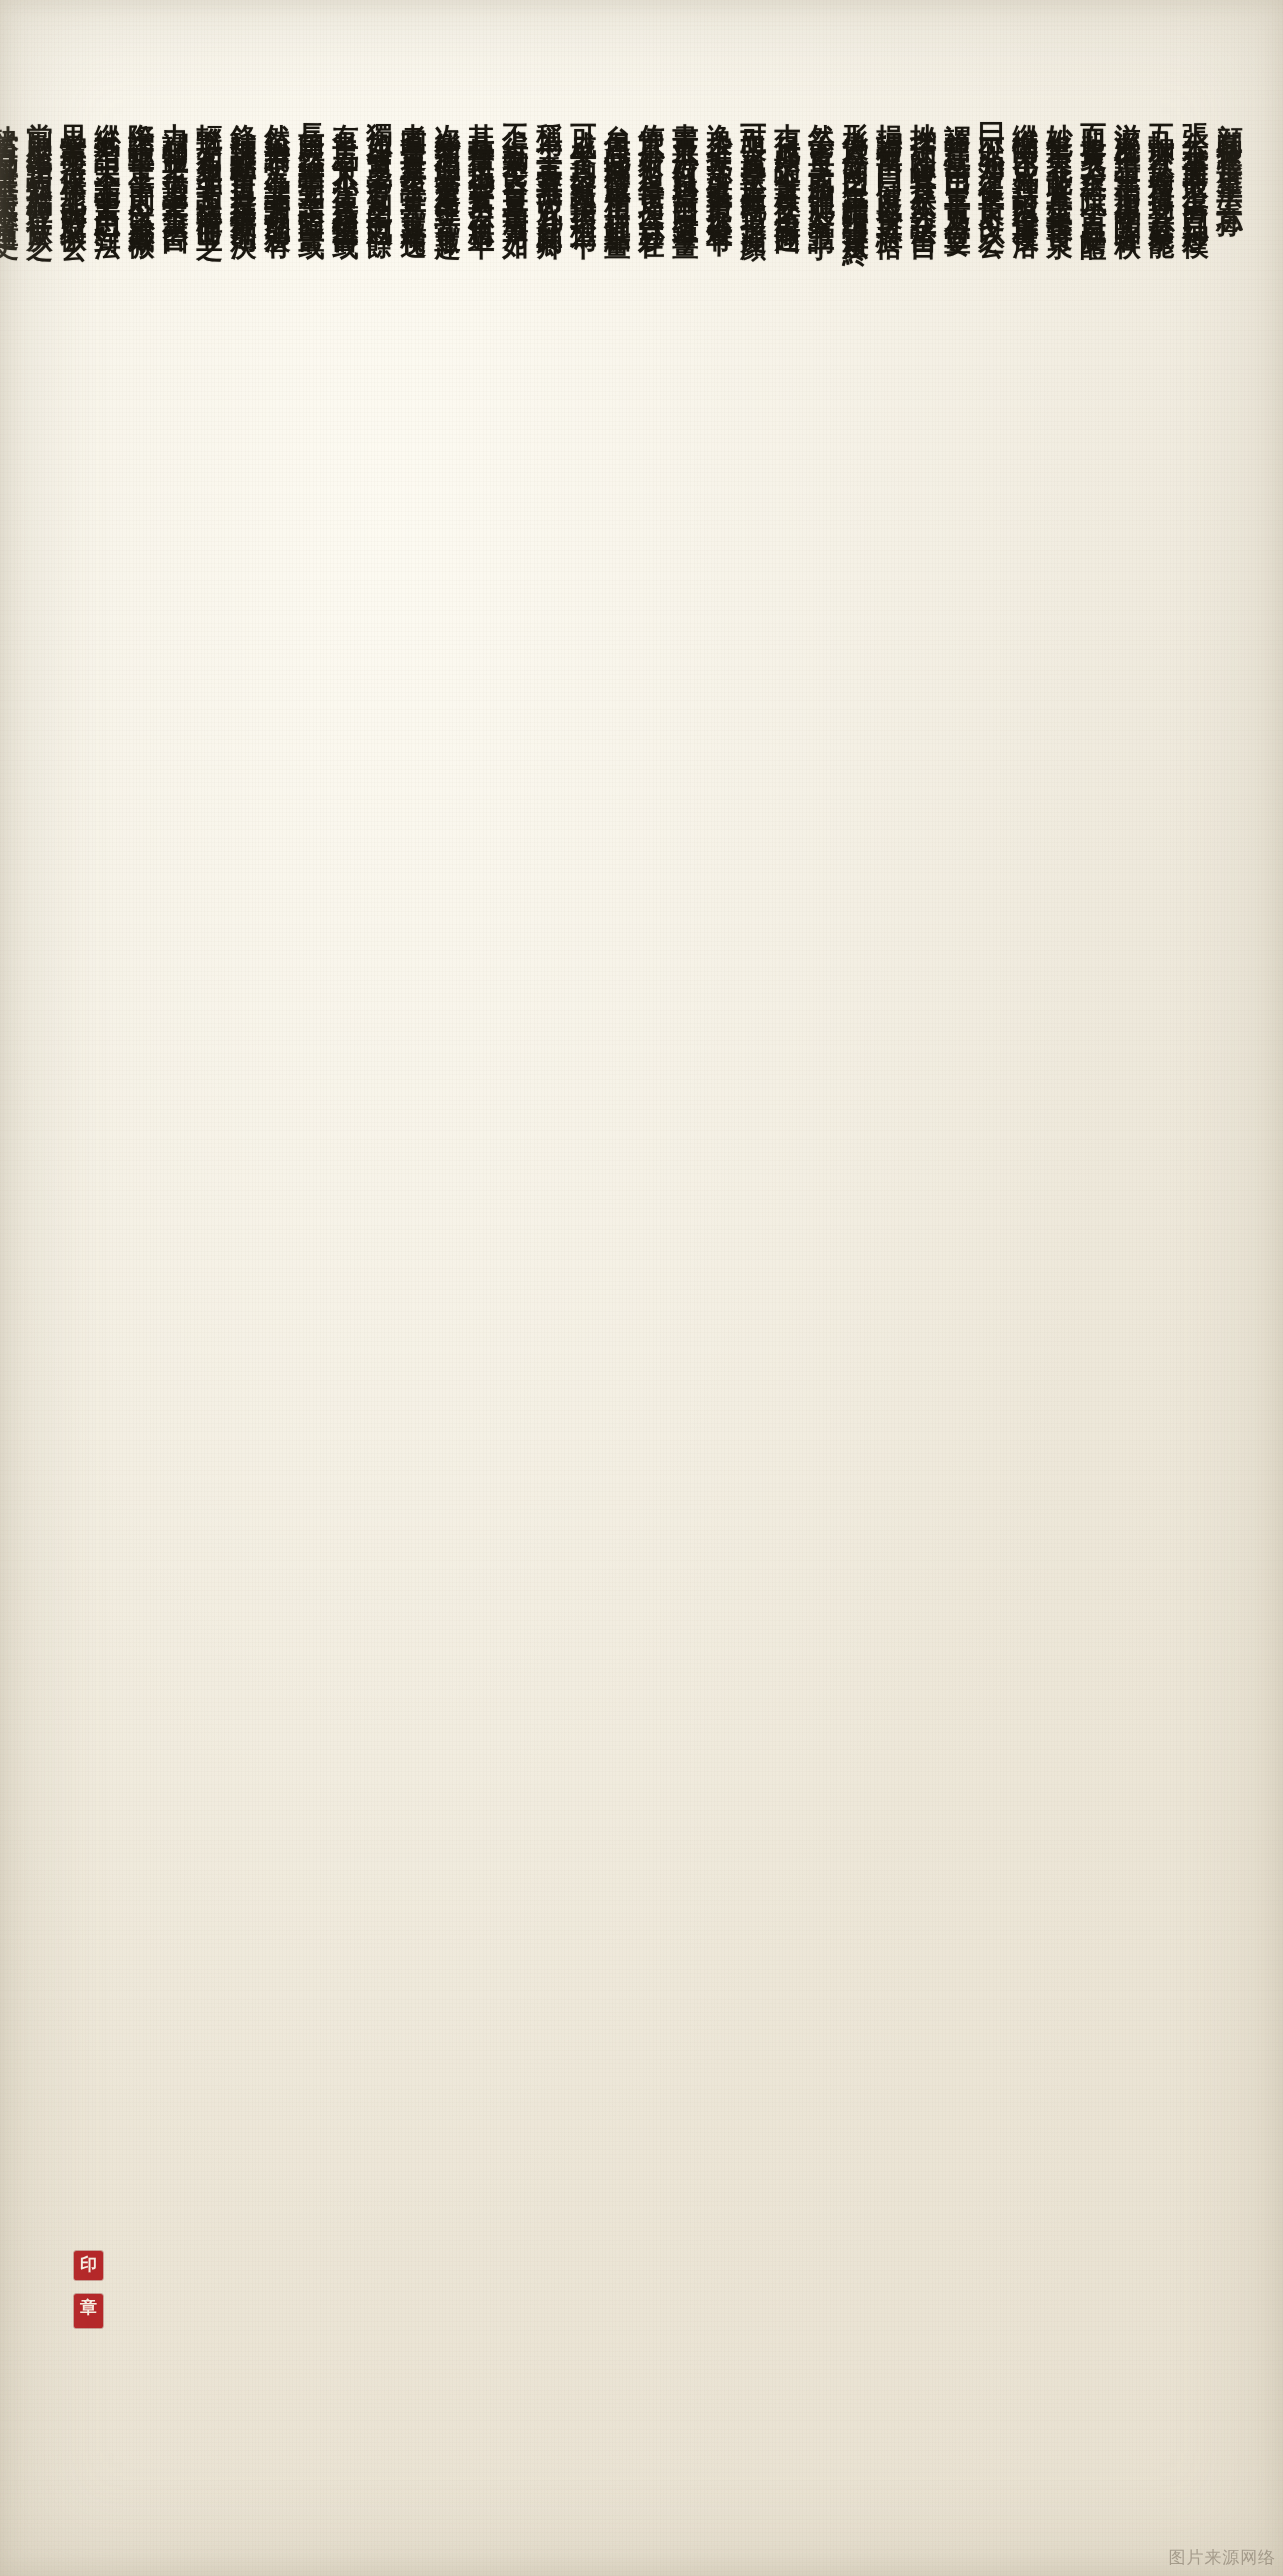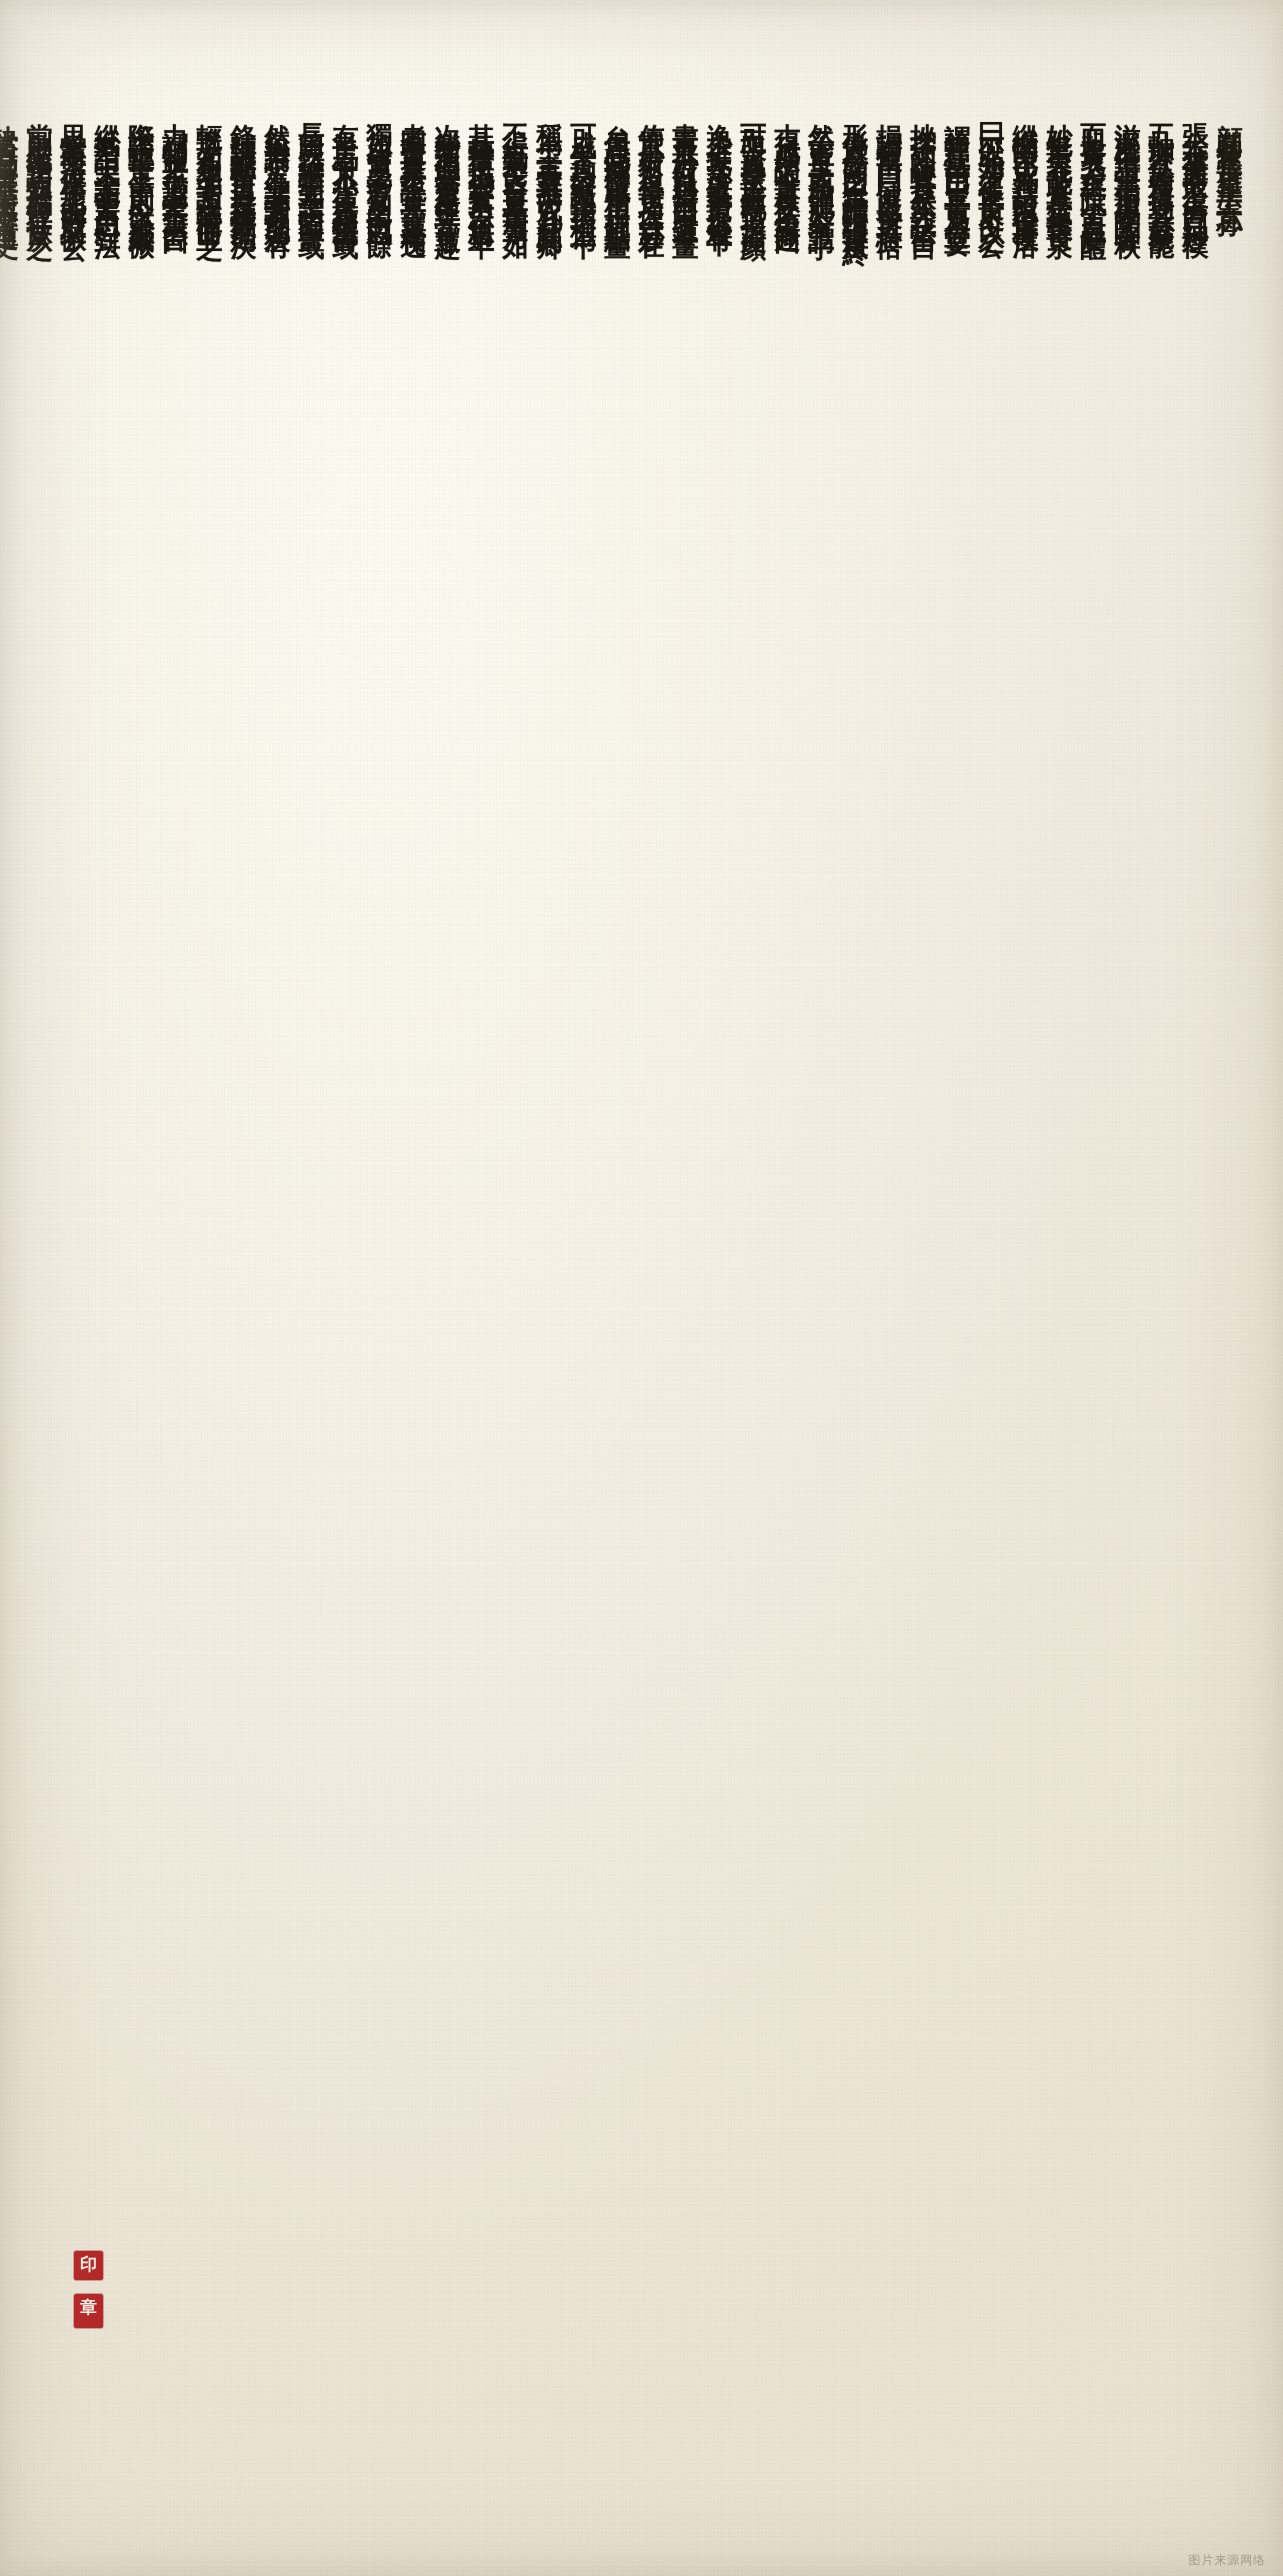--- a/index.html
+++ b/index.html
@@ -99,24 +99,24 @@
     padding-top: 5.1px;
     box-sizing: border-box;
     letter-spacing: 0px;
   }
   #seal-1 { left: 74px; top: 2251px; width: 29px; height: 29px; }
   #seal-2 { left: 74px; top: 2294px; width: 29px; height: 34px; }
 
   
   #watermark {
     position: absolute;
-    right: 18px;
+    right: 8px;
     bottom: 6.8px;
     font-family: Liberation Mono, monospace;
-    font-size: 12px;
+    font-size: 17px;
     color: rgba(120,110,95,0.55);
     letter-spacing: 0.9px;
     user-select: none;
   }
 </style>
 </head>
 <body>
 
 <div id="artwork">
   <div id="paper"></div>

